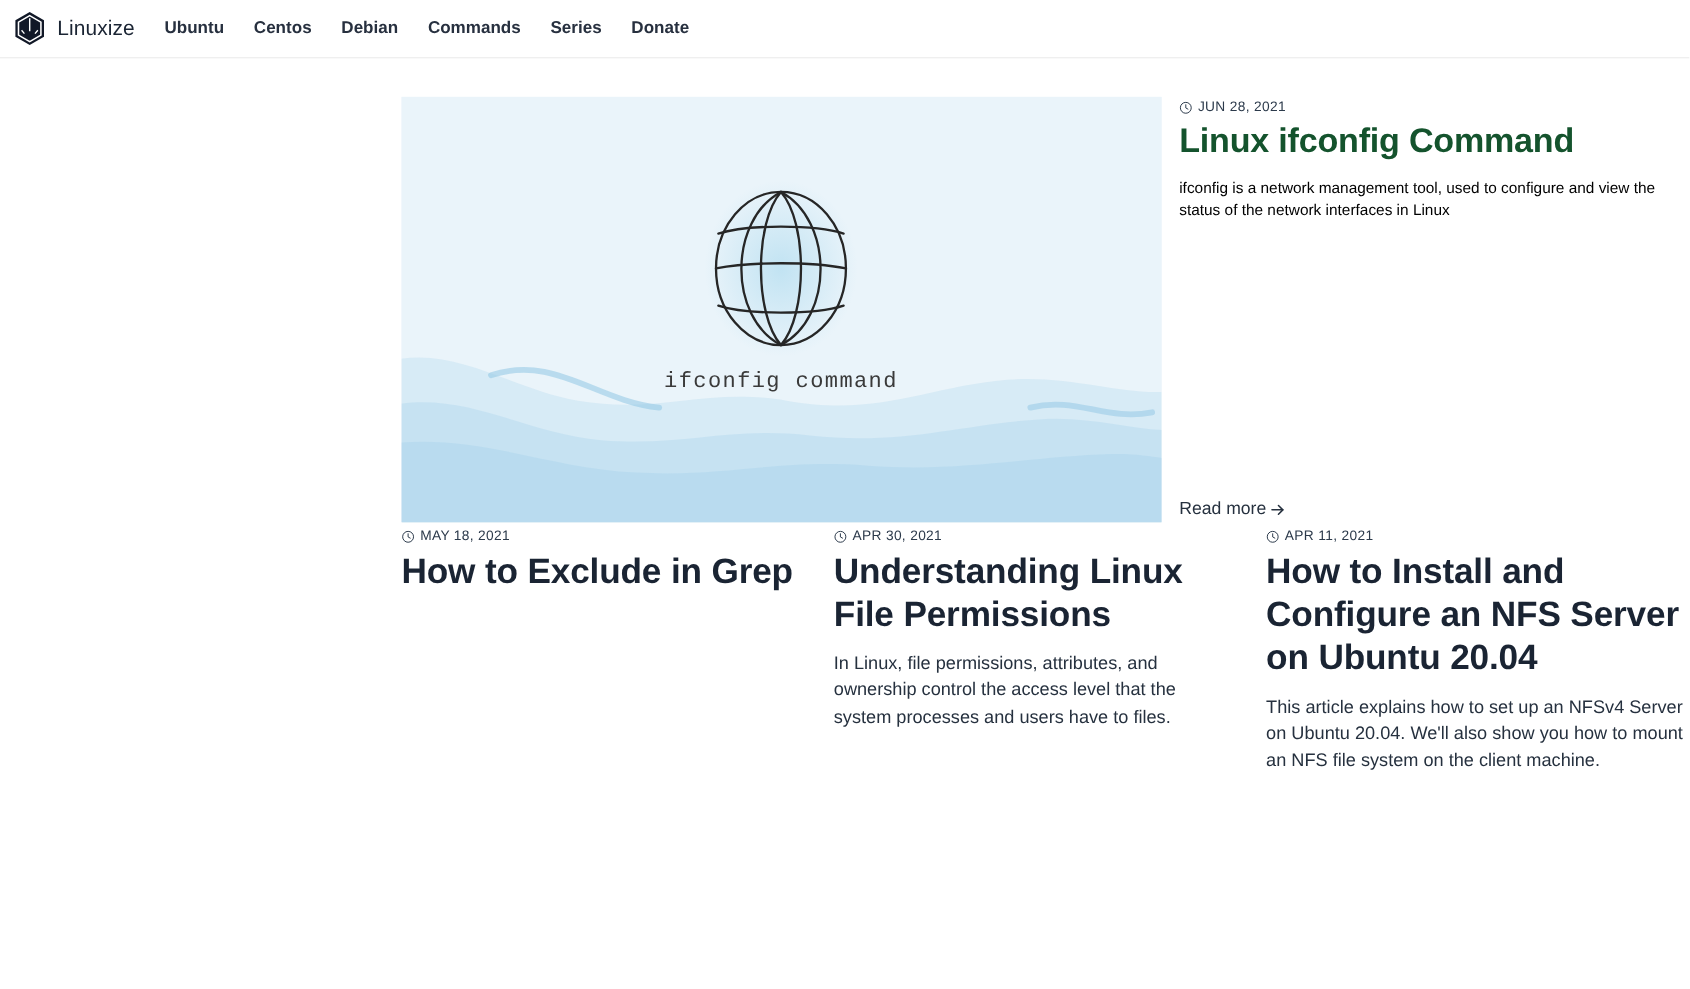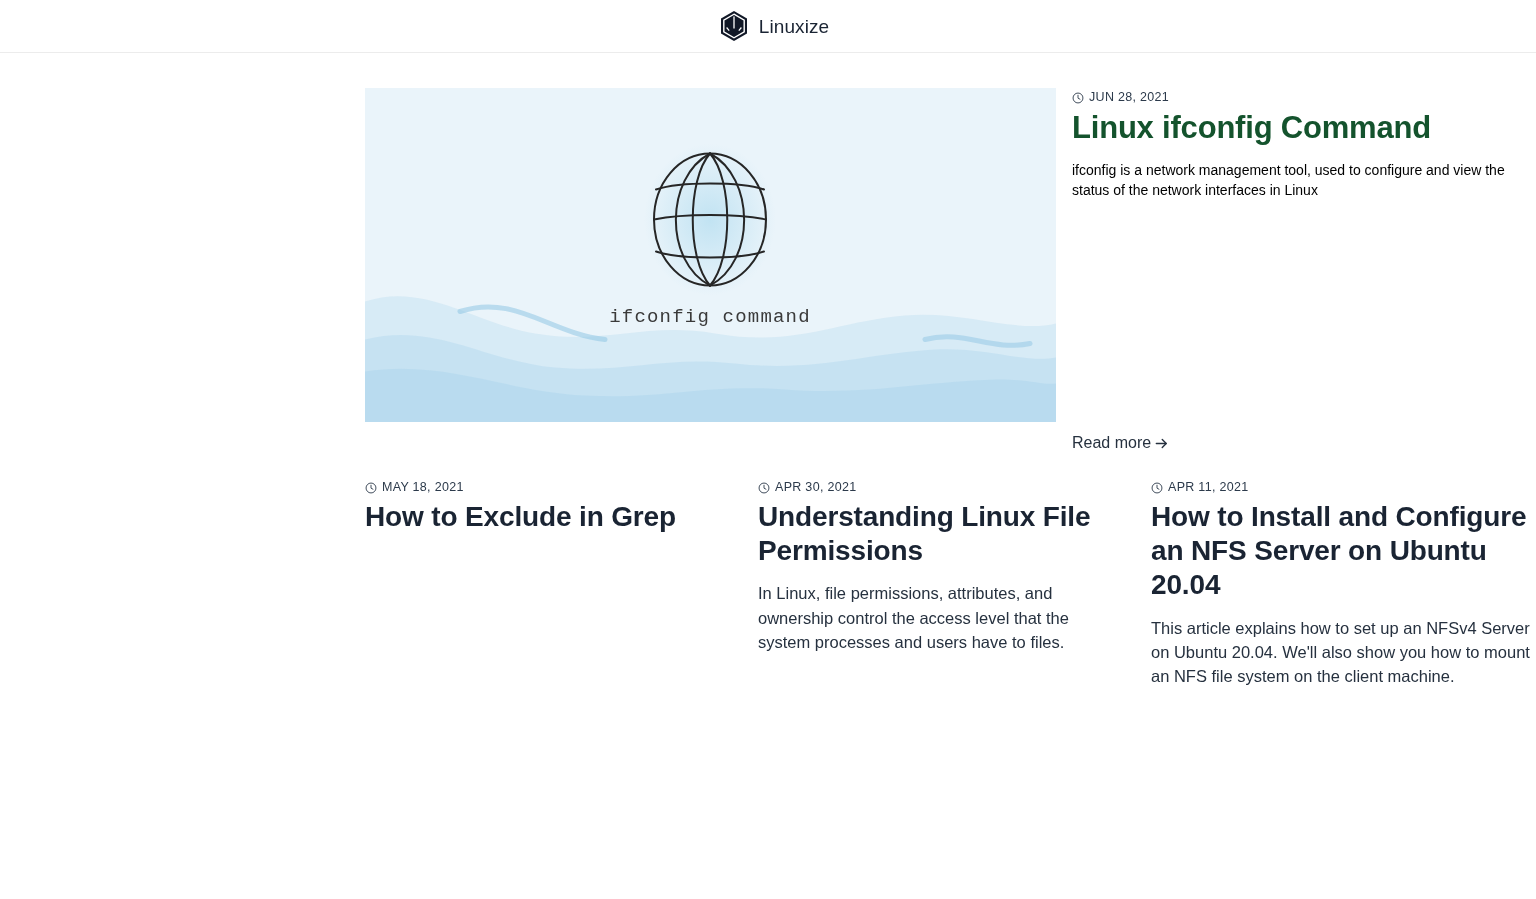--- a/index.html
+++ b/index.html
@@ -14,21 +14,20 @@
   }
 
   
   .site-header {
     height: 53px;
     border-bottom: 1px solid #ececec;
     display: flex;
     align-items: center;
     padding: 0 0 0 12px;
     background: #fff;
-    justify-content: center;
   }
   .brand {
     display: flex;
     align-items: center;
     gap: 10px;
     text-decoration: none;
     color: #1a2433;
   }
   .logo-mark { width: 30px; height: 32px; display: block; flex: none; }
   .brand-name {
@@ -65,21 +64,21 @@
     position: absolute;
     left: 365px;
     top: 35px;
     width: 1171px;
     display: flex;
     gap: 16px;
   }
   .featured-figure {
     position: relative;
     width: 691px;
-    height: 334px;
+    height: 387px;
     flex: none;
     overflow: hidden;
     background: #eaf4fa;
   }
   .featured-body {
     flex: 1;
     position: relative;
     min-height: 367px;
     padding-top: 3px;
   }
@@ -139,21 +138,21 @@
   .post-card.wide { width: 384px; }
   .card-figure {
     width: 100%;
     height: 184px;
     overflow: hidden;
     position: relative;
     background: #f4f4f2;
     margin-bottom: 17px;
   }
   .card-title {
-    font-size: 28px;
+    font-size: 32px;
     font-weight: 700;
     line-height: 1.23;
     color: #1a2433;
     letter-spacing: -.15px;
     margin-bottom: 13px;
   }
   .card-title a { color: inherit; text-decoration: none; }
   .card-excerpt {
     font-size: 16.5px;
     line-height: 1.47;
@@ -172,20 +171,28 @@
       <svg class="logo-mark" viewBox="0 0 30 32" aria-hidden="true">
         <polygon points="15,1 28,8.5 28,23.5 15,31 2,23.5 2,8.5" fill="#111827"></polygon>
         <polygon points="15,4.2 25.2,10.1 25.2,21.9 15,27.8 4.8,21.9 4.8,10.1" fill="none" stroke="#ffffff" stroke-width="1.4"></polygon>
         <line x1="15" y1="6.5" x2="15" y2="18.5" stroke="#ffffff" stroke-width="1.3"></line>
         <path d="M7.6 17.5 L10.2 20.6 M22.4 17.5 L19.8 20.6" stroke="#ffffff" stroke-width="1.2" fill="none"></path>
       </svg>
     </span>
     <span class="brand-name">Linuxize</span>
   </a>
 
+  <nav class="main-nav">
+    <a class="nav-link" href="#">Ubuntu</a>
+    <a class="nav-link" href="#">Centos</a>
+    <a class="nav-link" href="#">Debian</a>
+    <a class="nav-link" href="#">Commands</a>
+    <a class="nav-link" href="#">Series</a>
+    <a class="nav-link" href="#">Donate</a>
+  </nav>
 </header>
 
 <main class="page">
 
   <article class="featured">
 
     <a class="featured-figure" href="#">
       <svg class="art" viewBox="0 0 691 367" preserveAspectRatio="xMidYMid slice" aria-hidden="true">
         <defs>
           <radialGradient id="fglow" cx="50%" cy="50%" r="50%">

